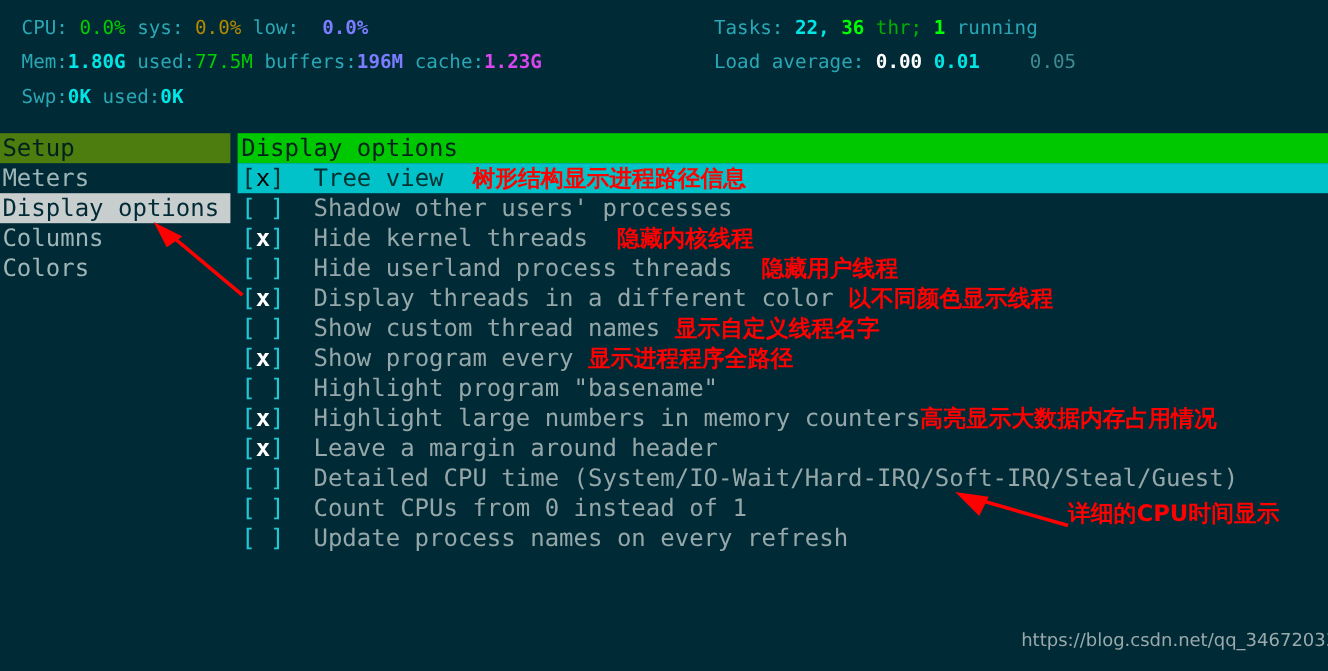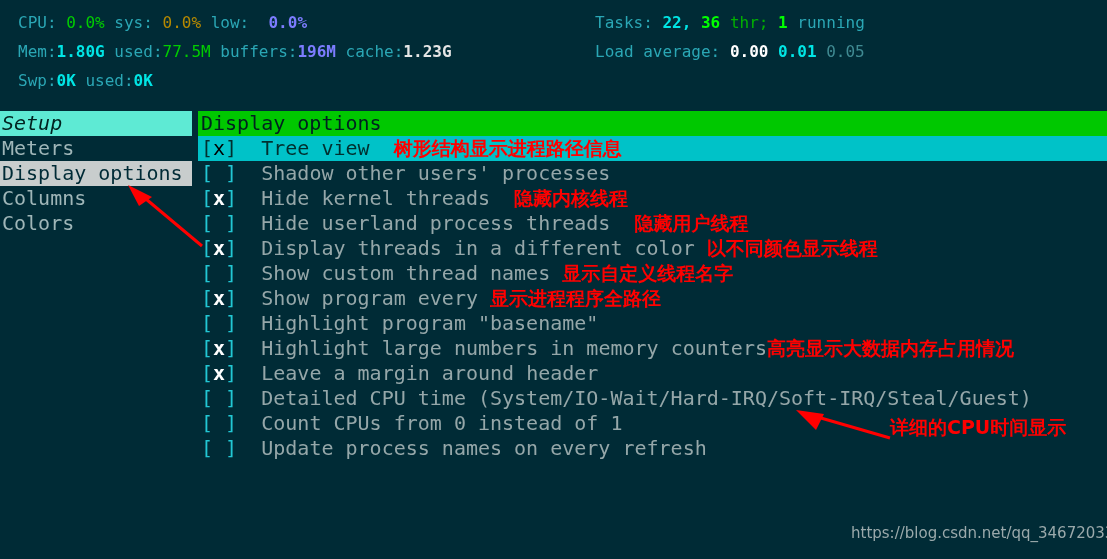--- a/index.html
+++ b/index.html
@@ -13,29 +13,29 @@
   #header{position:absolute;left:0;top:0;width:1107px;height:108px;}
   .hline{position:absolute;white-space:pre;font-size:16px;line-height:20px;letter-spacing:0px;}
   .col-left{left:18px;}
   .col-right{left:595px;}
   .r1{top:13px;} .r2{top:42px;} .r3{top:71px;}
   .c-label{color:#2aa7b5;}
   .c-green{color:#00cc00;}
   .c-olive{color:#b58900;}
   .c-cyan-b{color:#00e5e5;font-weight:bold;}
   .c-violet-b{color:#7c7cff;font-weight:bold;}
-  .c-yellow-b{color:#e5e5e5;font-weight:bold;}
+  .c-yellow-b{color:#d946ef;font-weight:bold;}
   .c-white-b{color:#ffffff;font-weight:bold;}
   .c-brightgreen-b{color:#00ff00;font-weight:bold;}
   .c-brightgreen{color:#00b000;}
-  .c-gray{color:#3f8a92;}
+  .c-gray{color:#3f8a92;margin-left:32px;}
   
   #sidebar{position:absolute;left:0;top:111px;width:190px;height:400px;}
   .side-item{height:25px;line-height:25px;white-space:pre;font-size:20px;padding-left:2px;color:#9fb6b8;}
-  .side-item.header{background:#5eead4;color:#00221f;width:190px;font-style:italic;}
+  .side-item.header{background:#4d7c0f;color:#00221f;width:190px;}
   .side-item.selected{background:#c8cdcd;color:#002b36;width:190px;}
   
   #panel{position:absolute;left:198px;top:111px;width:909px;}
   .panel-header{background:#00c800;color:#00221f;height:25px;line-height:25px;font-size:20px;white-space:pre;padding-left:3px;width:906px;}
   .opt-row{height:25px;line-height:25px;font-size:20px;white-space:pre;position:relative;padding-left:3px;}
   .opt-row.hl{background:#00c2c8;width:906px;}
   .box{color:#22c7d4;}
   .opt-row.hl .box{color:#00302f;}
   .box b{color:#ffffff;font-weight:bold;}
   .opt-row.hl .box b{color:#000000;font-weight:normal;}

